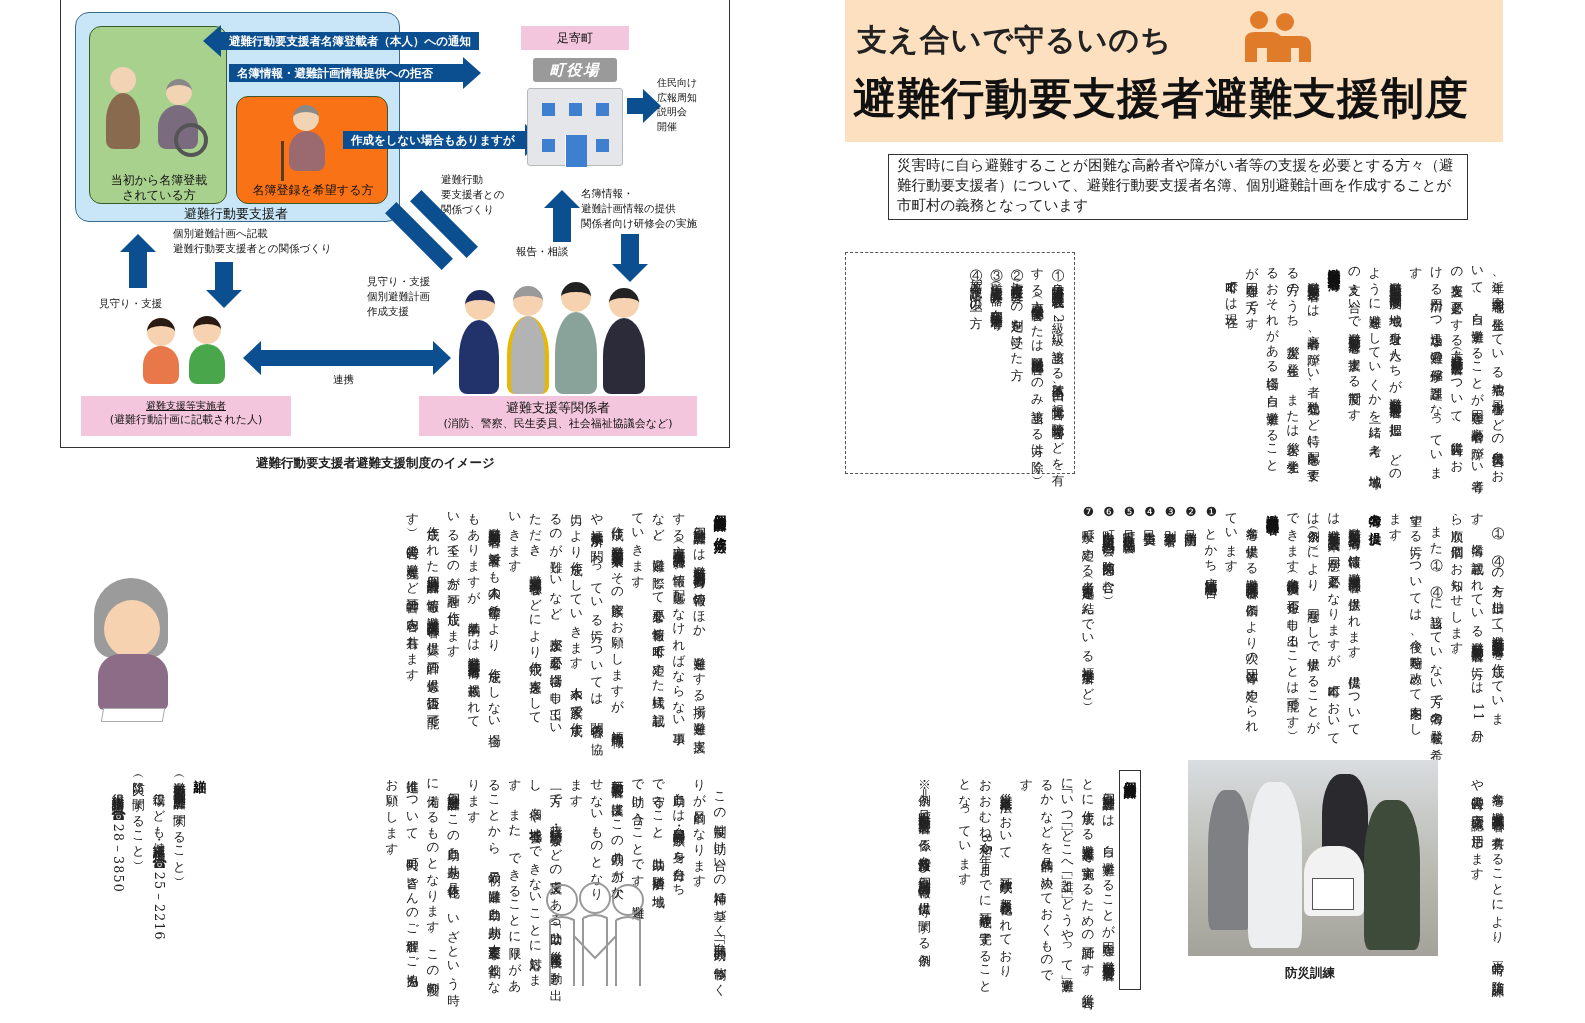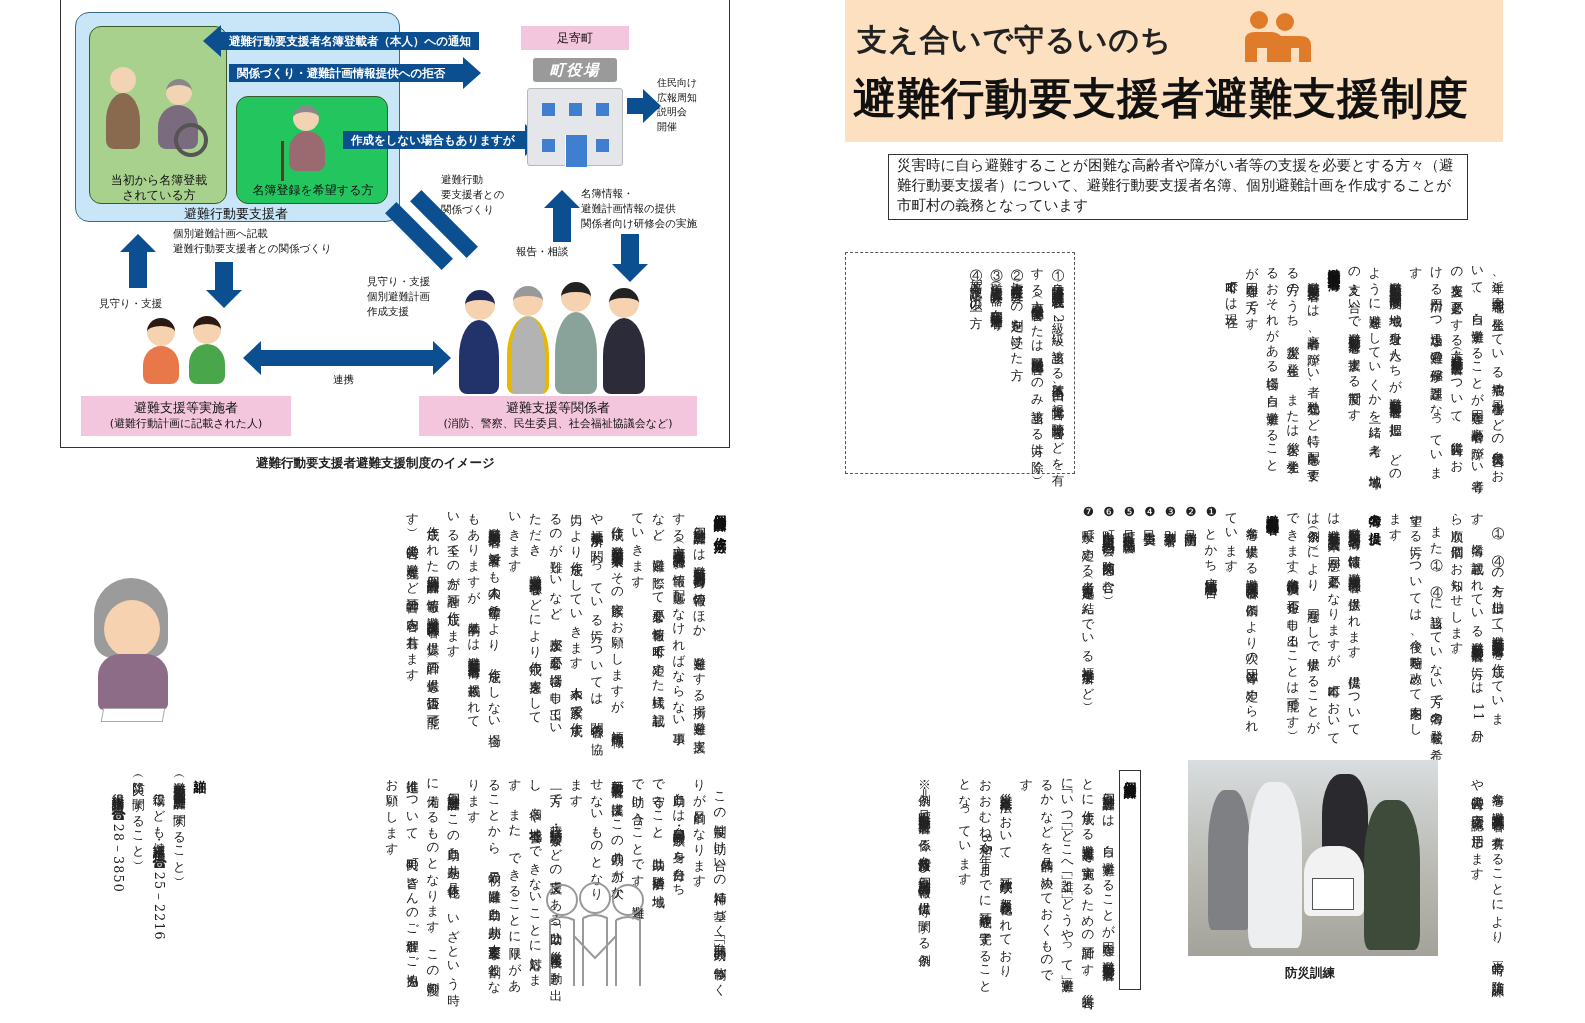--- a/index.html
+++ b/index.html
@@ -14,21 +14,21 @@
   .blue-zone {
     position: absolute; left: 14px; top: 12px; width: 325px; height: 210px;
     background: #c8e6f7; border: 1.5px solid #3a6a8a; border-radius: 14px;
   }
   .green-a {
     position: absolute; left: 28px; top: 26px; width: 138px; height: 178px;
     background: #a9d18e; border: 1.5px solid #3b5a2a; border-radius: 12px;
   }
   .green-b {
     position: absolute; left: 175px; top: 96px; width: 152px; height: 108px;
-    background: #22c55e; border: 1.5px solid #3b5a2a; border-radius: 12px;
+    background: #f97316; border: 1.5px solid #3b5a2a; border-radius: 12px;
   }
   .zone-label { position: absolute; font-size: 12px; text-align: center; color: #111; line-height: 1.25; }
 
   .banner-arrow {
     position: absolute; height: 18px; background: #0b4f91; color: #fff;
     font-size: 11.5px; font-weight: bold; line-height: 18px; padding: 0 8px; white-space: nowrap;
   }
   .banner-arrow.right::after {
     content: ""; position: absolute; right: -18px; top: -7px;
     border-left: 18px solid #0b4f91; border-top: 16px solid transparent; border-bottom: 16px solid transparent;
@@ -126,21 +126,21 @@
   </div>
   <div class="green-b">
     <div class="head" style="left:56px;top:8px;width:26px;height:26px;background:#f2d3b4;border-top:7px solid #8a8a8a;"></div>
     <div class="person" style="left:52px;top:34px;width:36px;height:40px;background:#9a6a70;"></div>
     <div style="position:absolute;left:44px;top:44px;width:3px;height:40px;background:#5b3a22;"></div>
     <div class="zone-label" style="left:0;top:86px;width:152px;">名簿登録を希望する方</div>
   </div>
   <div class="zone-label" style="left:90px;top:206px;width:170px;font-size:13px;">避難行動要支援者</div>
 
   <div class="banner-arrow left" style="left:160px;top:32px;">避難行動要支援者名簿登載者（本人）への通知</div>
-  <div class="banner-arrow right" style="left:168px;top:64px;width:234px;">関係づくり・避難計画情報提供への拒否</div>
+  <div class="banner-arrow right" style="left:168px;top:64px;width:234px;">名簿情報・避難計画情報提供への拒否</div>
   <div class="banner-arrow right" style="left:282px;top:131px;width:182px;">作成をしない場合もありますが</div>
 
   <div class="pink-label" style="left:460px;top:26px;width:108px;height:24px;line-height:24px;font-weight:normal;">足寄町</div>
   <div class="town-hall">
     <div class="th-sign">町役場</div>
     <div class="th-body">
       <div class="th-win" style="left:14px;top:14px;"></div>
       <div class="th-win" style="left:41px;top:14px;"></div>
       <div class="th-win" style="left:68px;top:14px;"></div>
       <div class="th-win" style="left:14px;top:50px;"></div>
@@ -200,21 +200,21 @@
     <div class="person" style="left:398px;top:320px;width:40px;height:74px;background:#22336b;"></div>
     <div class="head" style="left:452px;top:286px;width:30px;height:30px;border-top:10px solid #999;"></div>
     <div class="person" style="left:446px;top:316px;width:42px;height:78px;background:#b3b3b3;border-left:4px solid #e6b800;border-right:4px solid #e6b800;"></div>
     <div class="head" style="left:500px;top:282px;width:30px;height:30px;border-top:10px solid #222;"></div>
     <div class="person" style="left:494px;top:312px;width:42px;height:82px;background:#8aa39a;"></div>
     <div class="head" style="left:548px;top:288px;width:30px;height:30px;border-top:10px solid #222;"></div>
     <div class="person" style="left:542px;top:318px;width:42px;height:76px;background:#2b2b3a;"></div>
   </div>
 
   <div class="pink-label" style="left:20px;top:396px;width:210px;height:40px;padding-top:3px;">
-    <div style="font-size:13px;">避難支援等実施者</div>
+    <div style="font-size:10px;text-decoration:underline;">避難支援等実施者</div>
     <div style="font-size:11px;">(避難行動計画に記載された人)</div>
   </div>
   <div class="pink-label" style="left:358px;top:396px;width:278px;height:40px;padding-top:3px;">
     <div style="font-size:13px;">避難支援等関係者</div>
     <div style="font-size:11px;">(消防、警察、民生委員、社会福祉協議会など)</div>
   </div>
 </div>
 <div class="caption" style="left:256px;top:455px;">避難行動要支援者避難支援制度のイメージ</div>
 
 <div class="vtext" style="left:206px;top:504px;height:230px;width:524px;">

